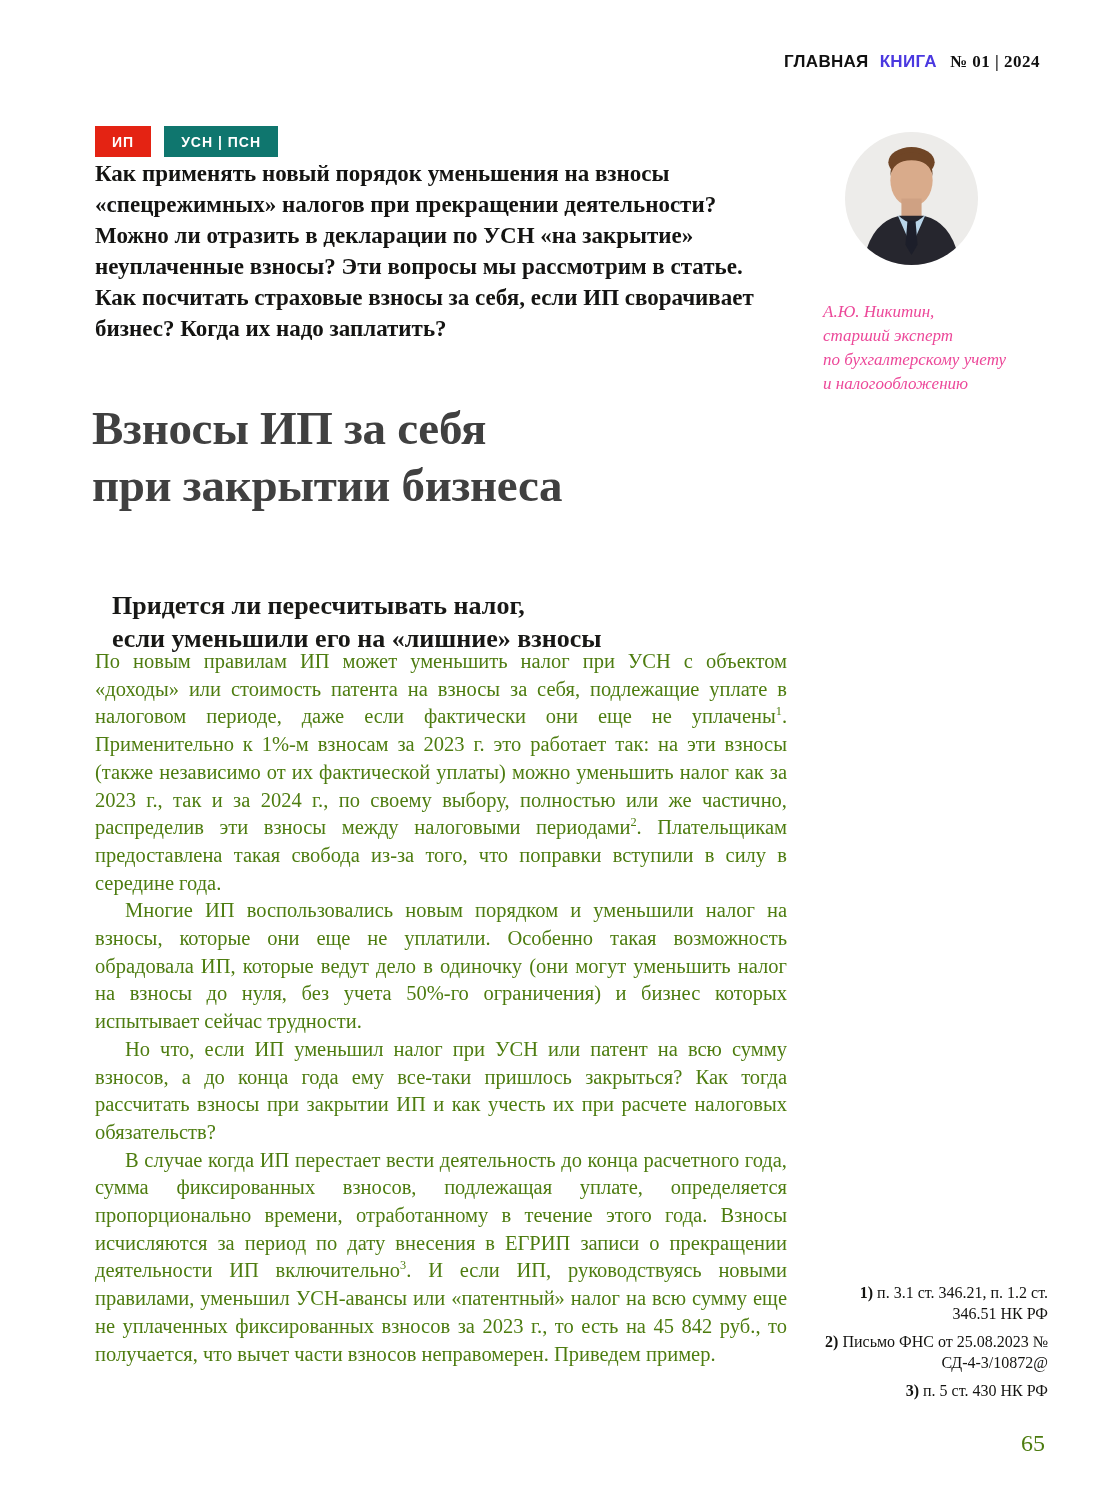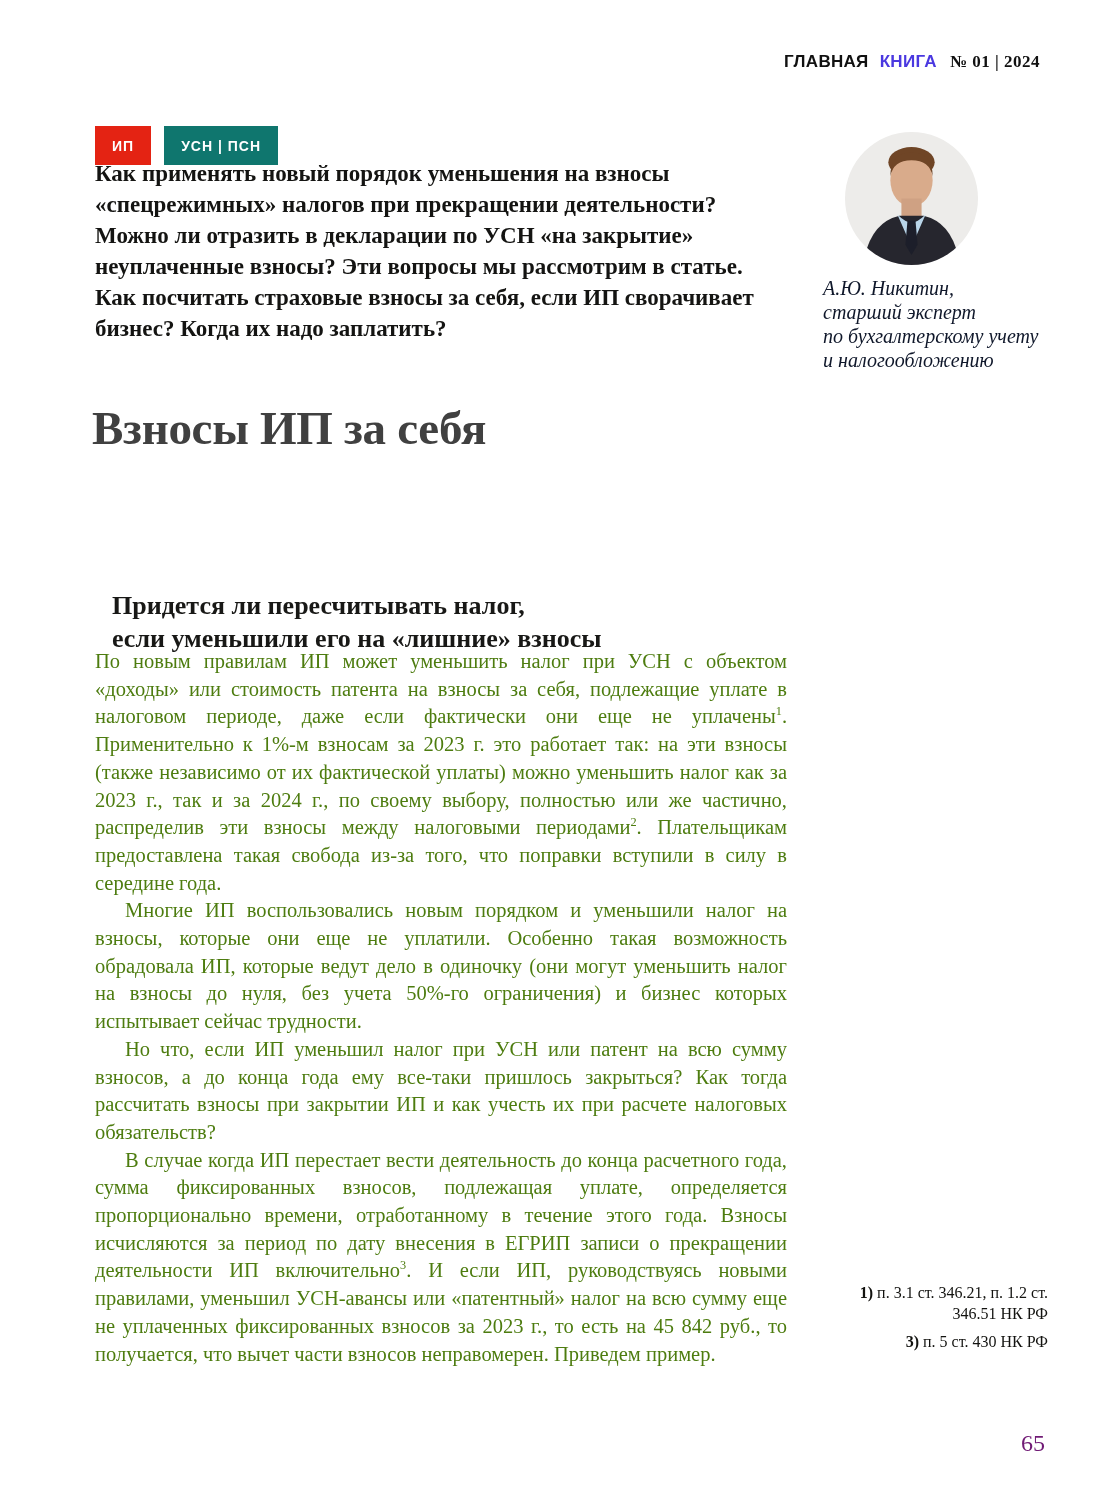--- a/index.html
+++ b/index.html
@@ -19,40 +19,40 @@
     font-weight:bold;font-size:17px;letter-spacing:.3px;
     white-space:nowrap;color:#111;
   }
   .masthead .issue{
     font-family:"Liberation Serif", serif;
     font-weight:bold;margin-left:8px;letter-spacing:.5px;
   }
   
   .badges{position:absolute;left:95px;top:126px;display:flex;gap:13px;}
   .badge{
-    height:39px;display:inline-flex;align-items:center;justify-content:center;
+    height:31px;display:inline-flex;align-items:center;justify-content:center;
     padding:0 17px;color:#fff;
     font-family:"Liberation Sans", sans-serif;
     font-weight:bold;font-size:14px;letter-spacing:1px;white-space:nowrap;
   }
   
   .intro{
     position:absolute;left:95px;top:158px;width:685px;
     font-weight:bold;font-size:23px;line-height:31px;color:#141412;
   }
   .intro p{margin:0;}
   
   .avatar{
     position:absolute;left:845px;top:132px;width:133px;height:133px;
     border-radius:50%;overflow:hidden;
   }
   .avatar svg{display:block;width:100%;height:100%;}
   .author-caption{
-    position:absolute;left:823px;top:276px;width:230px;
-    font-style:italic;font-size:20px;line-height:24px;color:#0f172a;
+    position:absolute;left:823px;top:300px;width:230px;
+    font-style:italic;font-size:17px;line-height:24px;color:#ec4899;
   }
   
   .title{
     position:absolute;left:92px;top:400px;margin:0;
     font-size:47px;line-height:57px;font-weight:bold;color:#404040;
     letter-spacing:-.3px;
   }
   .section-heading{
     position:absolute;left:95px;top:572px;margin:17px;
     font-size:26px;line-height:33px;font-weight:bold;color:#181816;
@@ -68,21 +68,21 @@
   
   .footnotes{
     position:absolute;left:823px;top:1282px;width:225px;
     font-size:16px;line-height:20.5px;color:#131310;
   }
   .footnotes p{margin:1px 0 8px 0;text-align:right;}
   .footnotes b{font-weight:bold;}
   
   .page-number{
     position:absolute;right:59px;top:1430px;
-    font-size:24px;color:#701a75;font-family:Liberation Serif, serif;
+    font-size:24px;color:#4d7c0f;font-family:Liberation Serif, serif;
   }
 </style>
 </head>
 <body>
 
 <div class="page">
 
   <div class="masthead">
     <span>ГЛАВНАЯ</span>
     <span style="margin-left: 6px; color: rgb(74, 56, 224);">КНИГА</span>
@@ -114,34 +114,36 @@
 
   <div class="author-caption">
     <span>А.Ю. Никитин,</span><br>
     <span>старший эксперт</span><br>
     <span>по бухгалтерскому учету</span><br>
     <span>и налогообложению</span>
   </div>
 
   <h1 class="title">
     <span>Взносы ИП за себя</span><br>
+    <span>при закрытии бизнеса</span>
   </h1>
 
   <h2 class="section-heading">
     <span>Придется ли пересчитывать налог,</span><br>
     <span>если уменьшили его на «лишние» взносы</span>
   </h2>
 
   <div class="body-text" id="body-text">
       <p>По новым правилам ИП может уменьшить налог при УСН с объектом «доходы» или стоимость патента на взносы за себя, подлежащие уплате в налоговом периоде, даже если фактически они еще не уплачены<sup>1</sup>. Применительно к 1%-м взносам за 2023 г. это работает так: на эти взносы (также независимо от их фактической уплаты) можно уменьшить налог как за 2023 г., так и за 2024 г., по своему выбору, полностью или же частично, распределив эти взносы между налоговыми периодами<sup>2</sup>. Плательщикам предоставлена такая свобода из-за того, что поправки вступили в силу в середине года.</p>
       <p class="indent">Многие ИП воспользовались новым порядком и уменьшили налог на взносы, которые они еще не уплатили. Особенно такая возможность обрадовала ИП, которые ведут дело в одиночку (они могут уменьшить налог на взносы до нуля, без учета 50%-го ограничения) и бизнес которых испытывает сейчас трудности.</p>
       <p class="indent">Но что, если ИП уменьшил налог при УСН или патент на всю сумму взносов, а до конца года ему все-таки пришлось закрыться? Как тогда рассчитать взносы при закрытии ИП и как учесть их при расчете налоговых обязательств?</p>
       <p class="indent">В случае когда ИП перестает вести деятельность до конца расчетного года, сумма фиксированных взносов, подлежащая уплате, определяется пропорционально времени, отработанному в течение этого года. Взносы исчисляются за период по дату внесения в ЕГРИП записи о прекращении деятельности ИП включительно<sup>3</sup>. И если ИП, руководствуясь новыми правилами, уменьшил УСН-авансы или «патентный» налог на всю сумму еще не уплаченных фиксированных взносов за 2023 г., то есть на 45 842 руб., то получается, что вычет части взносов неправомерен. Приведем пример.</p>
     </div>
 
   <aside class="footnotes" id="footnotes">
       <p><b>1) </b>п. 3.1 ст. 346.21, п. 1.2 ст. 346.51 НК РФ</p>
+      <p><b>2) </b>Письмо ФНС от 25.08.2023 № СД-4-3/10872@</p>
       <p><b>3) </b>п. 5 ст. 430 НК РФ</p>
     </aside>
 
   <div class="page-number">65</div>
 
 </div>
 
 </body></html>

